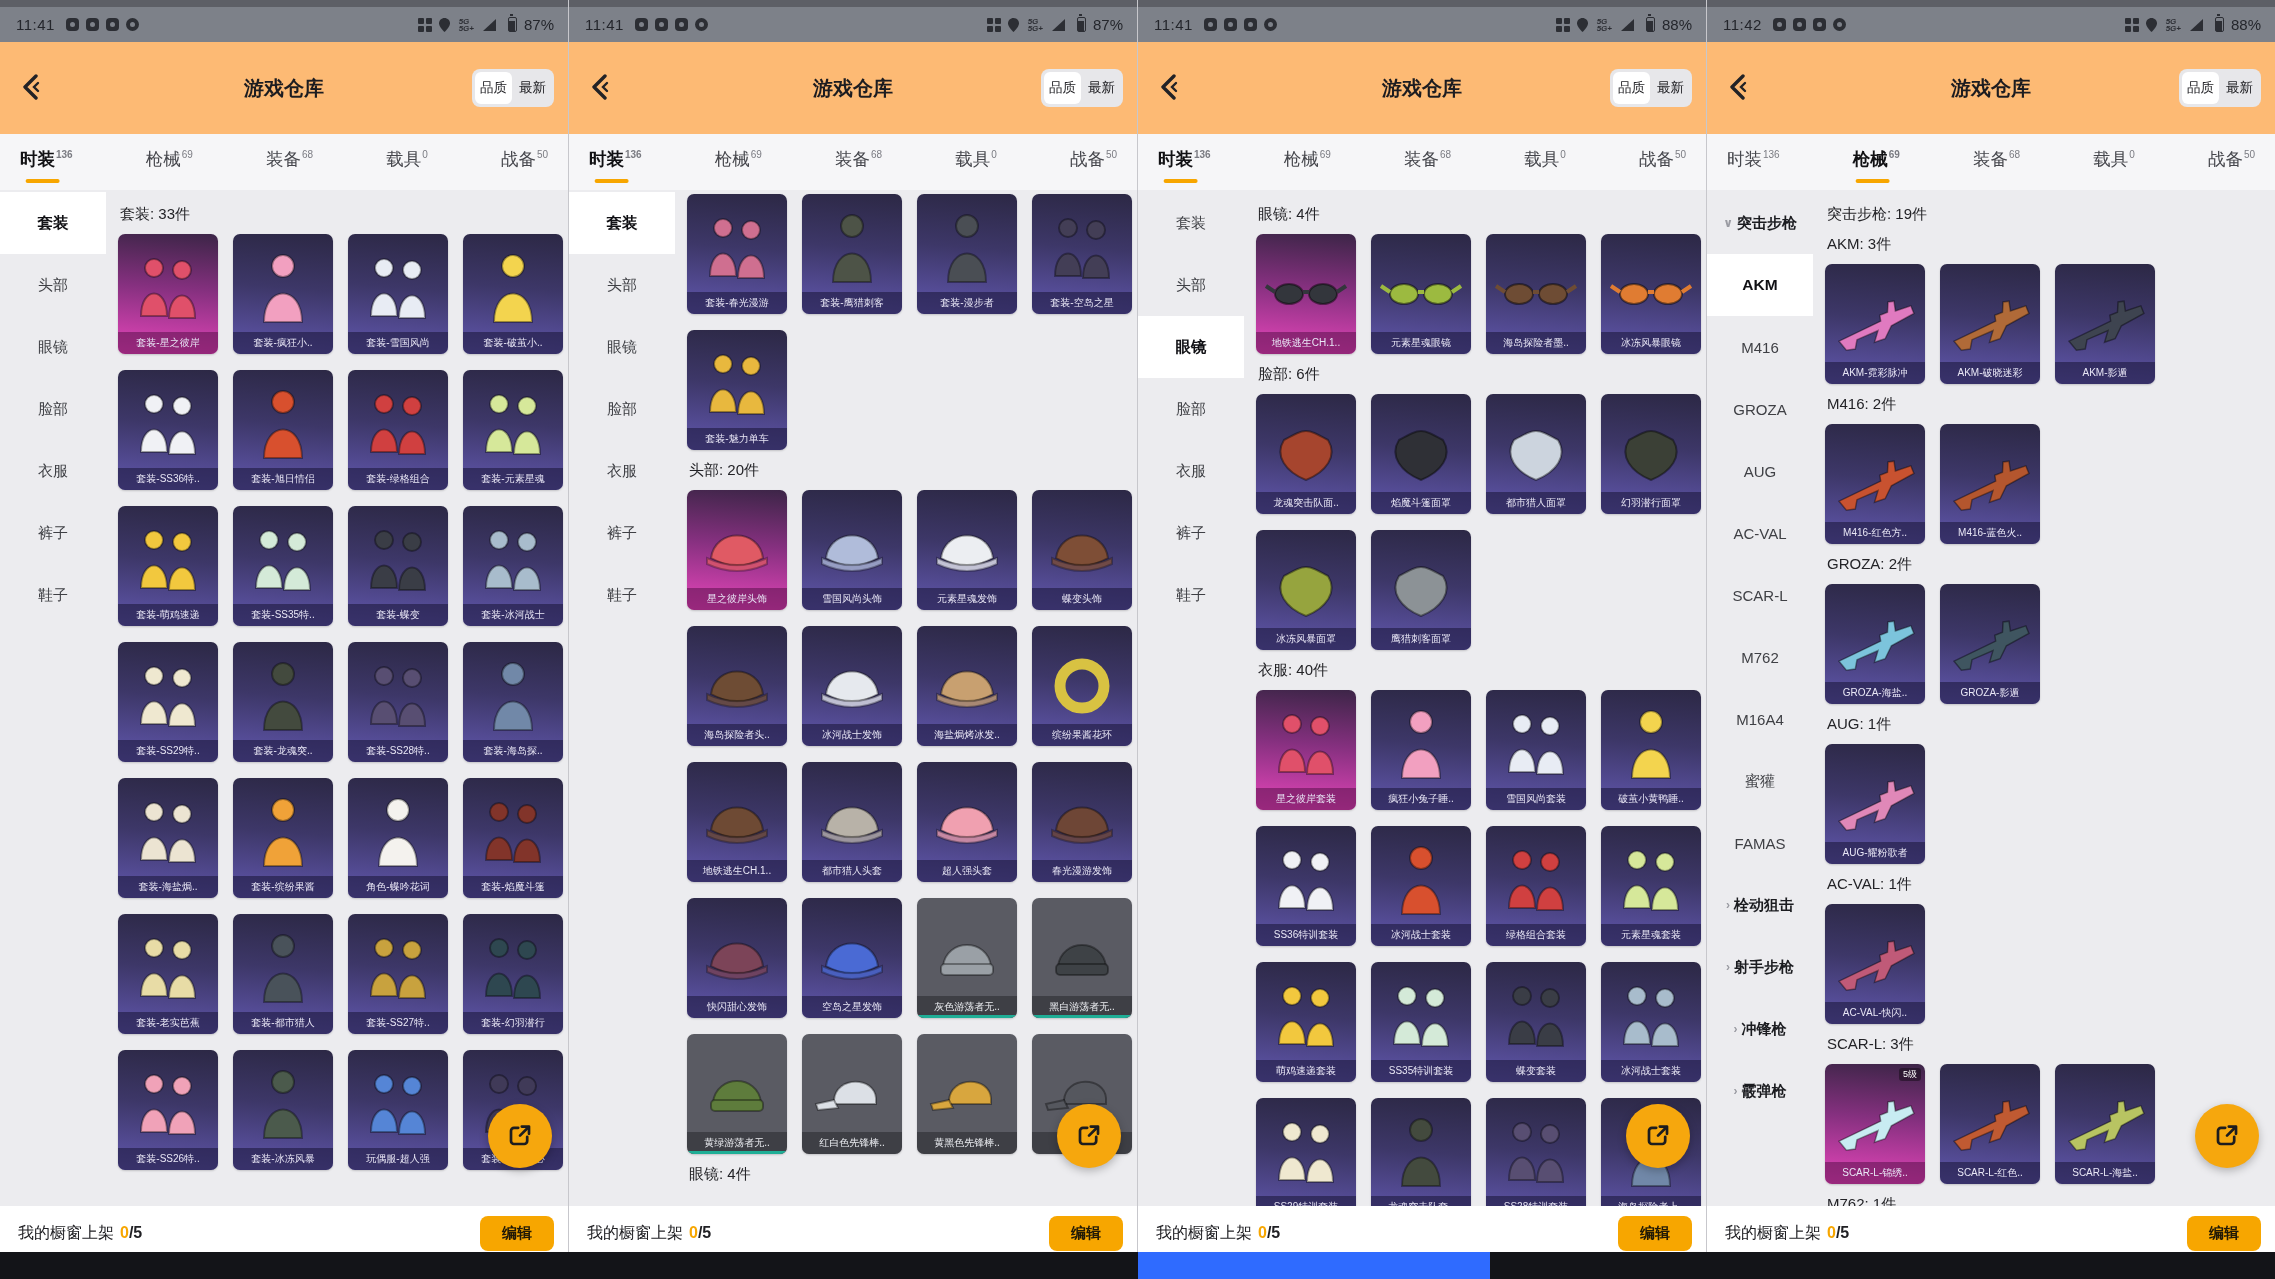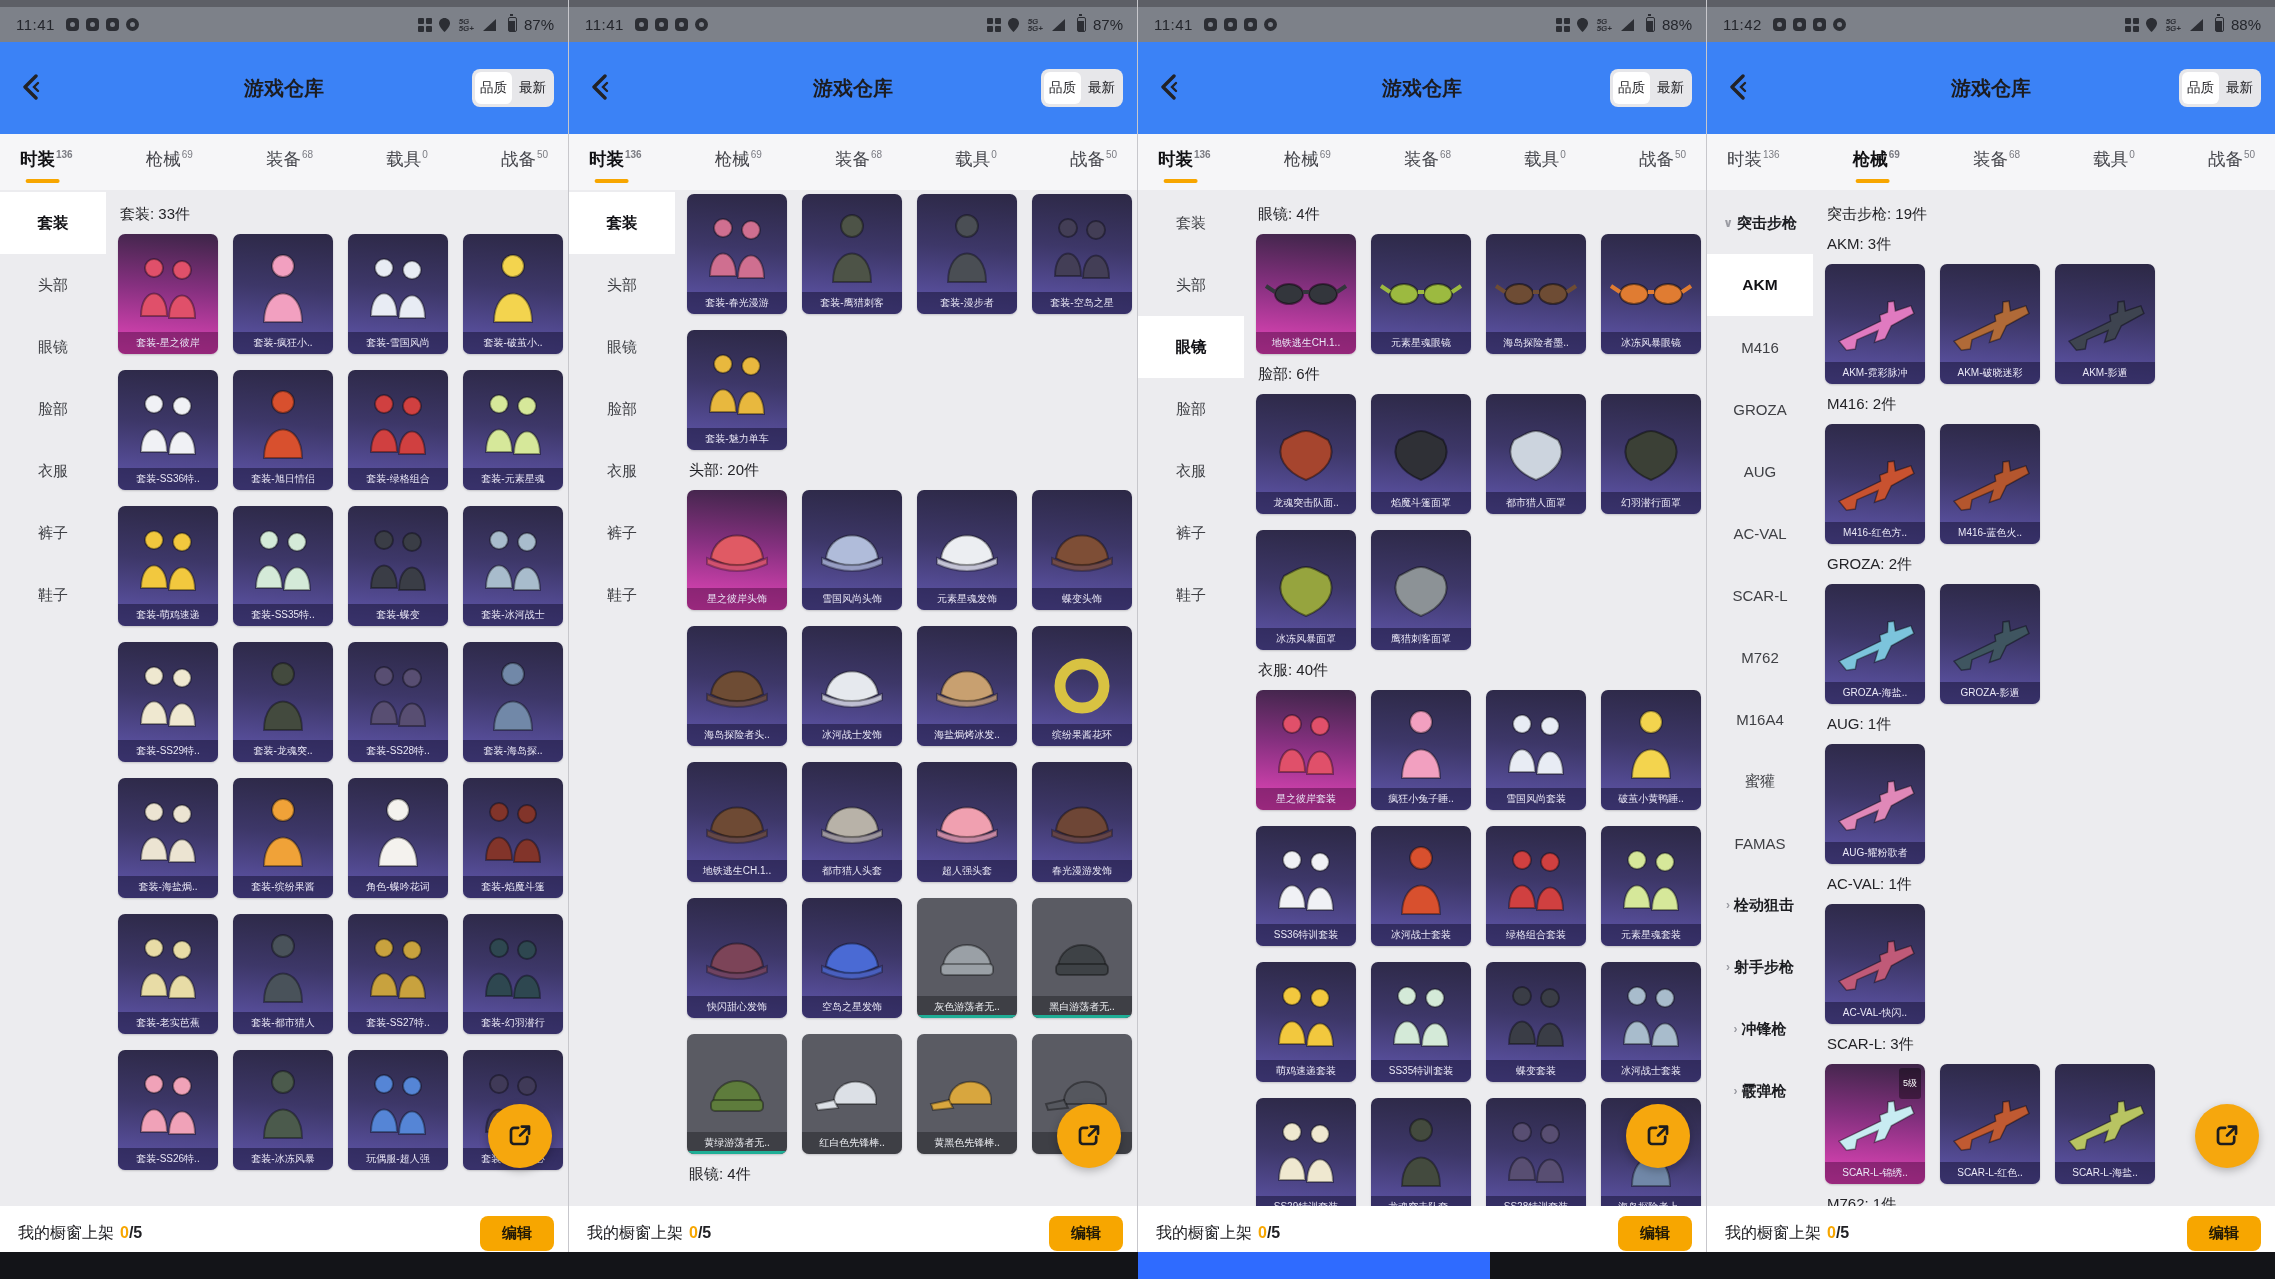--- a/index.html
+++ b/index.html
@@ -19,21 +19,21 @@
   .grid-ic i{background:#2c2e34;border-radius:1px;}
   .pin-ic{width:11px;height:14px;flex:0 0 auto;}
   .net{display:flex;flex-direction:column;line-height:7px;font-size:8px;font-weight:700;color:#2c2e34;margin-left:2px;}
   .sig{width:0;height:0;border-left:13px solid transparent;border-bottom:12px solid #2c2e34;margin:0 2px;}
   .batt{width:9px;height:15px;border:1.5px solid #2c2e34;border-radius:2px;position:relative;margin-left:3px;}
   .batt::before{content:"";position:absolute;top:-4px;left:1.5px;width:3px;height:2px;background:#2c2e34;}
   .batt::after{content:"";position:absolute;left:.5px;right:.5px;bottom:.5px;height:70%;background:#2c2e34;}
   .pct{font-size:15px;color:#24262c;}
 
   
-  .hdr{height:92px;flex:0 0 92px;background:#3b82f6;display:flex;align-items:center;padding:0 14px;position:relative;}
+  .hdr{height:92px;flex:0 0 92px;background:#fdba74;display:flex;align-items:center;padding:0 14px;position:relative;}
   .back{width:34px;height:34px;border:none;background:transparent;cursor:pointer;padding:0;}
   .hdr-title{position:absolute;left:0;right:0;text-align:center;font-size:20px;font-weight:700;color:#1c1c20;pointer-events:none;}
   .filters{margin-left:auto;background:#e7e7ea;border-radius:8px;padding:3px;display:flex;gap:2px;z-index:1;}
   .chip{font-size:13.5px;color:#222226;padding:7px 5px;border-radius:6px;background:transparent;border:none;cursor:pointer;white-space:nowrap;}
   .chip.on{background:#ffffff;}
 
   
   .tabs{height:56px;flex:0 0 56px;background:#f6f6f8;display:flex;align-items:center;justify-content:space-between;padding:0 18px 6px 18px;}
   .tab{background:none;border:none;cursor:pointer;position:relative;padding:6px 2px;font-size:17.5px;color:#46474d;white-space:nowrap;}
   .tab sup{font-size:10px;color:#7a7b82;margin-left:1px;}
@@ -53,21 +53,21 @@
   .cards{display:grid;grid-template-columns:repeat(4,100px);column-gap:15px;row-gap:16px;margin-bottom:4px;}
   .cards.c3{grid-template-columns:repeat(3,100px);}
   .card{width:100px;height:120px;border-radius:7px;overflow:hidden;position:relative;cursor:pointer;border:none;padding:0;background:linear-gradient(185deg,#2c2845 0%,#3d3768 45%,#6157ae 100%);box-shadow:0 1px 2px rgba(0,0,0,.18);}
   .card.legend{background:linear-gradient(185deg,#3c2547 0%,#85307f 45%,#e846bb 100%);}
   .card.common{background:#5a5b63;}
   .card svg.art{position:absolute;inset:0;width:100%;height:100%;}
   .clabel{position:absolute;left:0;right:0;bottom:0;height:22px;line-height:22px;font-size:10px;color:#e9e7f6;background:rgba(24,20,52,.55);text-align:center;white-space:nowrap;overflow:hidden;padding:0 2px;}
   .card.legend .clabel{background:rgba(90,16,74,.55);}
   .card.common .clabel{background:rgba(18,18,22,.38);color:#eceef2;}
   .card.teal::after{content:"";position:absolute;left:0;right:0;bottom:0;height:3px;background:#1fae96;}
-  .badge{position:absolute;top:4px;right:4px;font-size:9px;color:#fff;background:rgba(0,0,0,.38);border-radius:3px;padding:9px 4px;}
+  .badge{position:absolute;top:4px;right:4px;font-size:9px;color:#fff;background:rgba(0,0,0,.38);border-radius:3px;padding:0 4px;}
   .fab{position:absolute;right:16px;bottom:38px;width:64px;height:64px;border-radius:50%;background:#f6a70d;border:none;cursor:pointer;display:flex;align-items:center;justify-content:center;box-shadow:0 3px 8px rgba(0,0,0,.25);z-index:6;}
 
   
   .pfoot{height:46px;flex:0 0 46px;background:#ffffff;display:flex;align-items:center;padding:8px 14px 0 18px;}
   .pfoot .flabel{font-size:16px;color:#202024;}
   .pfoot .fcur{color:#f7a600;font-weight:700;margin-left:6px;font-size:16px;}
   .pfoot .frest{color:#202024;font-weight:700;font-size:16px;}
   .editbtn{margin-left:auto;background:#f7a600;color:#221a06;font-size:15px;font-weight:700;border:none;border-radius:8px;padding:8px 22px;cursor:pointer;}
 
   .bottom-gap{height:27px;flex:0 0 27px;background:#131418;}

